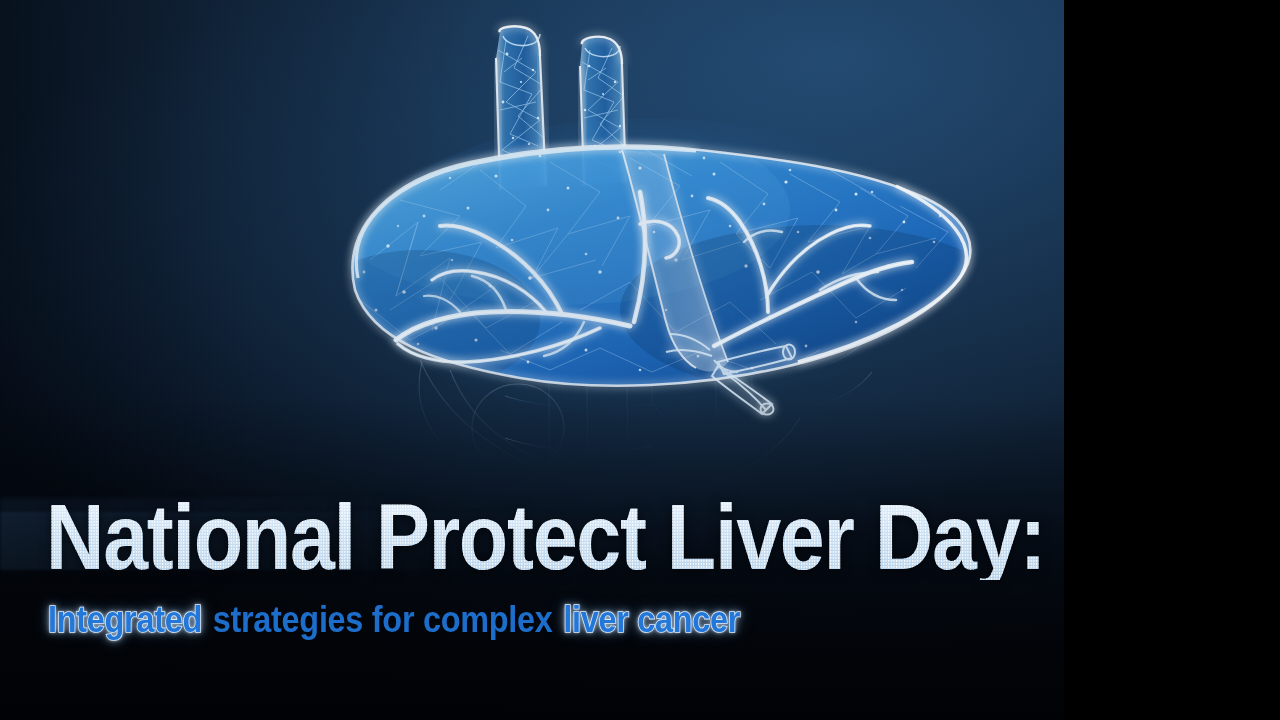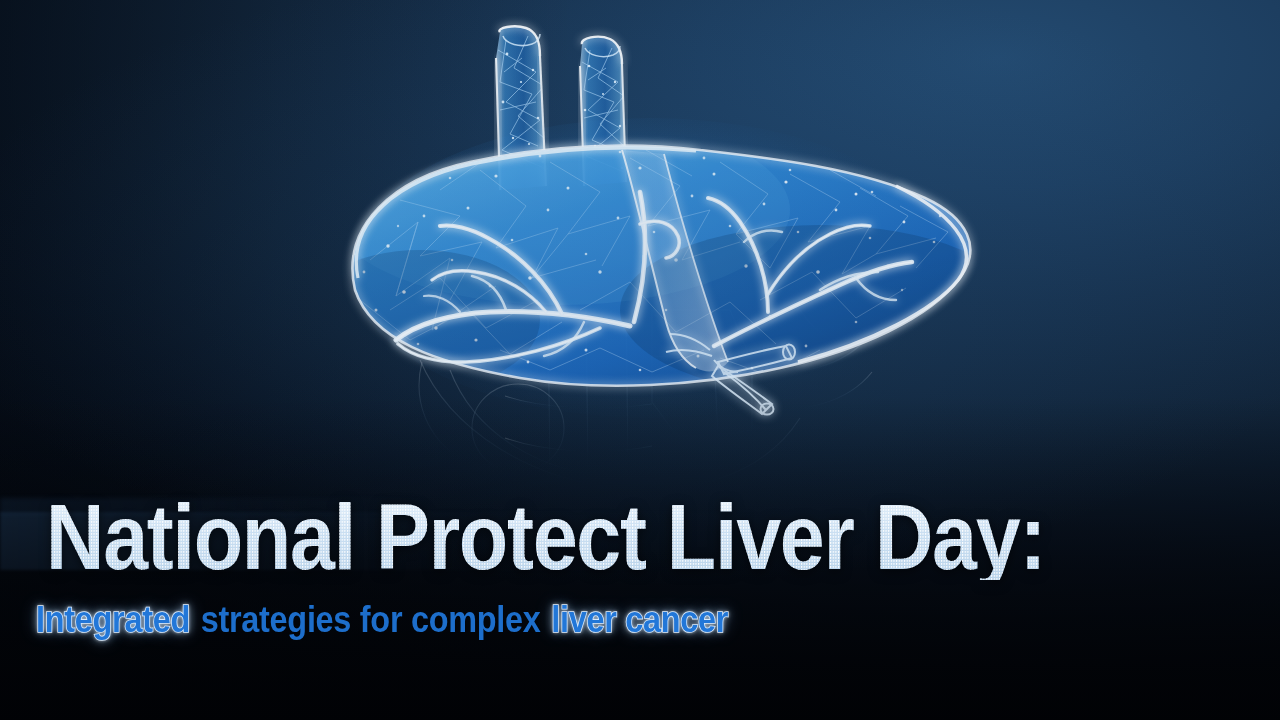--- a/index.html
+++ b/index.html
@@ -2,21 +2,21 @@
 <html><head>
 <meta charset="utf-8">
 <style>
   html, body {
     margin: 0;
     padding: 0;
     background: #000;
   }
   #stage {
     position: relative;
-    width: 1280px;
+    width: 1064px;
     height: 720px;
     overflow: hidden;
     font-family: "Liberation Sans", sans-serif;
     background: #0d1a2b;
   }
 
   
   .bg-base {
     position: absolute;
     inset: 0;
@@ -95,21 +95,21 @@
     background-size: 3px 3px, 100% 100%;
     -webkit-background-clip: text;
     background-clip: text;
     -webkit-text-fill-color: transparent;
     text-shadow: none;
     filter: drop-shadow(0 2px 6px rgba(0,0,0,0.55));
     white-space: nowrap;
   }
   #subline-wrap {
     position: absolute;
-    left: 36px;
+    left: 48px;
     top: 602px;
     white-space: nowrap;
   }
   .subline {
     margin: 0;
     font-family: "Liberation Sans", sans-serif;
     font-weight: 700;
     font-size: 36px;
     line-height: 1;
     letter-spacing: -0.3px;

